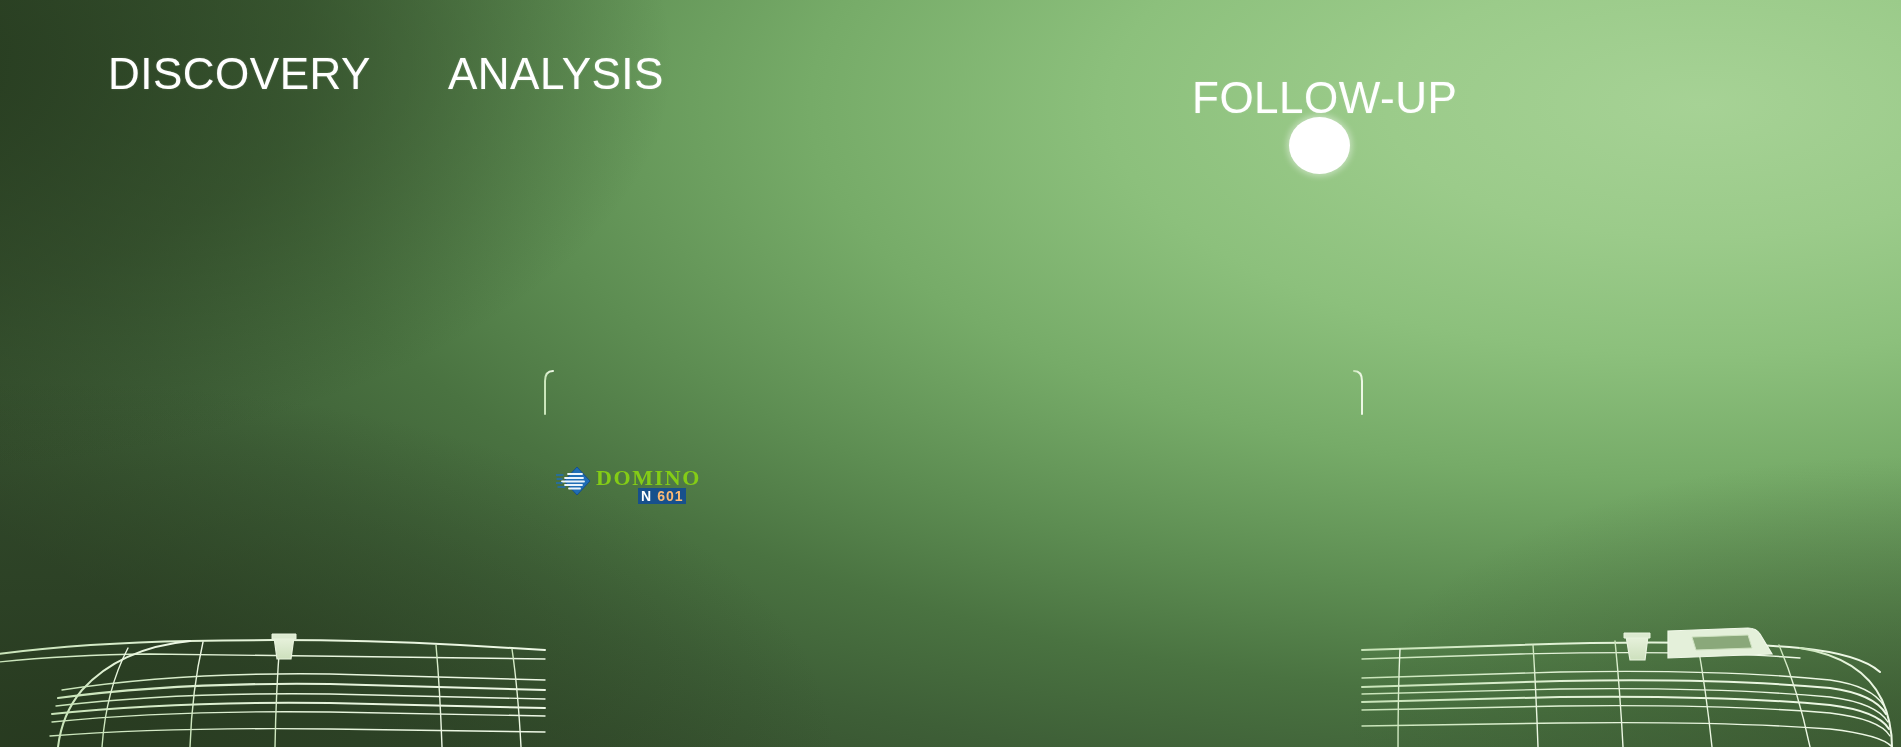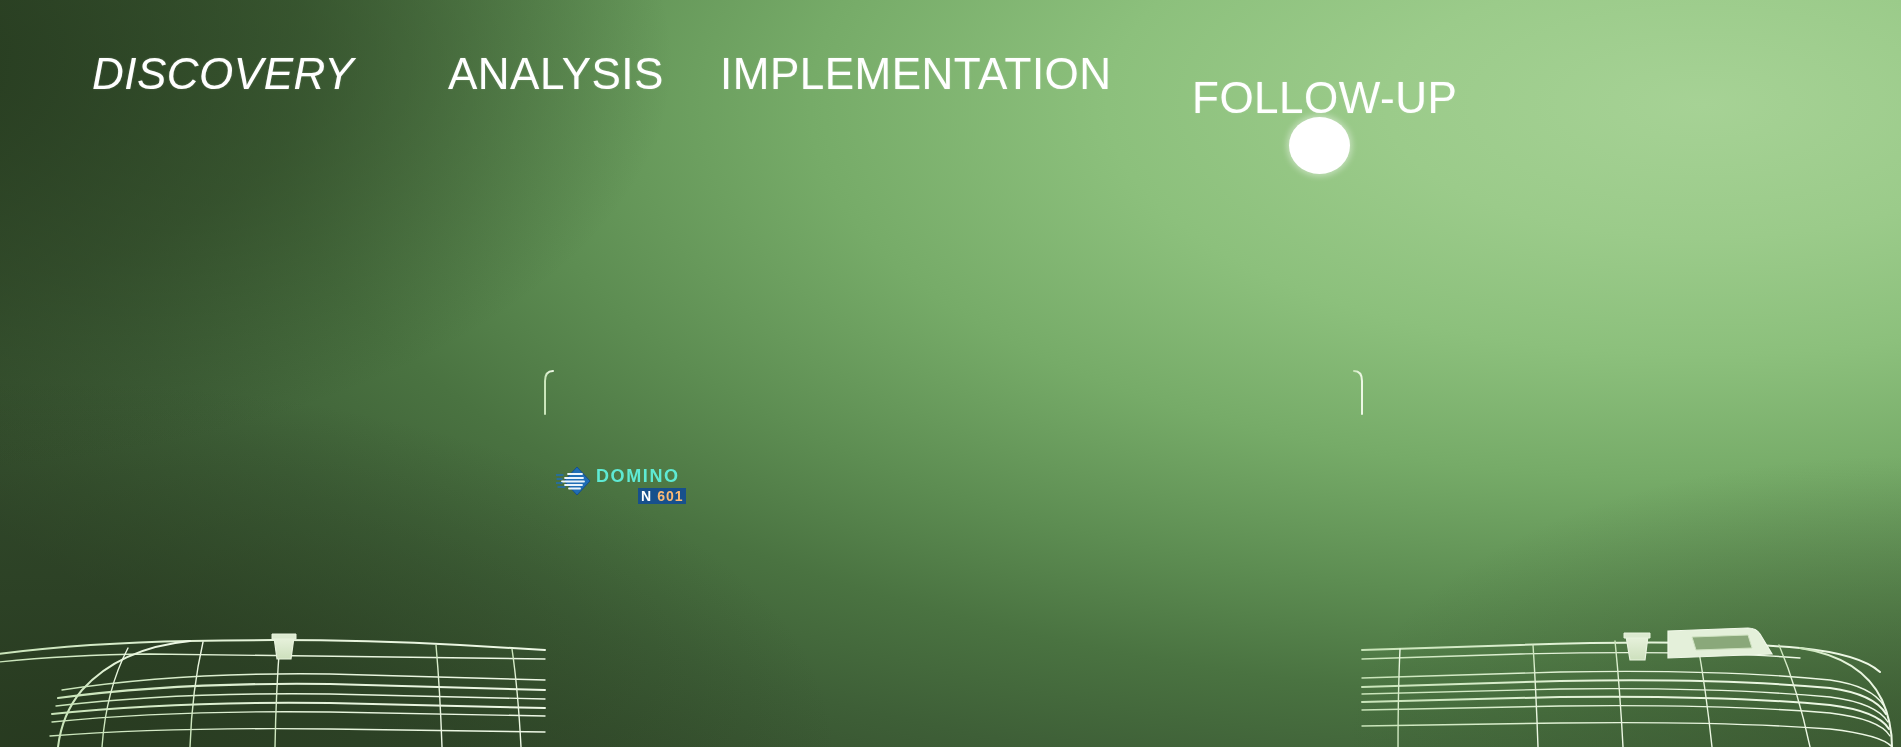--- a/index.html
+++ b/index.html
@@ -55,21 +55,21 @@
     position: absolute;
     top: 52px;
     color: #ffffff;
     font-size: 44px;
     font-weight: 400;
     letter-spacing: 0.5px;
     white-space: nowrap;
     line-height: 1;
     text-shadow: 0 0 2px rgba(255,255,255,.25);
   }
-  #nav-0 { left: 92px; font-style: italic; }
+  #nav-0 { left: 108px; }
   #nav-1 { left: 448px; }
   #nav-2 { left: 720px; }
   #nav-3 { left: 1192px; margin-top: 24px; }
 
   .nav-dot {
     position: absolute;
     left: 1289px;
     top: 117px;
     width: 61px;
     height: 57px;
@@ -93,26 +93,26 @@
   }
   .logo-mark {
     position: absolute;
     left: 0; top: 2px;
     width: 36px; height: 32px;
   }
   .logo-word {
     position: absolute;
     left: 40px;
     top: 4px;
-    color: #5eead4;
-    font-size: 18px;
+    color: #84cc16;
+    font-size: 22px;
     font-weight: 700;
     letter-spacing: 1.6px;
     line-height: 1;
-    font-family: Liberation Sans, sans-serif;
+    font-family: Liberation Serif, serif;
   }
   .logo-model {
     position: absolute;
     left: 82px;
     top: 25px;
     display: flex;
     align-items: stretch;
     height: 16px;
   }
   .logo-model-n {
@@ -281,18 +281,17 @@
     <div class="logo-word">DOMINO</div>
     <div class="logo-model">
       <span class="logo-model-n">N</span>
       <span class="logo-model-num">601</span>
     </div>
   </div>
 
   <div class="nav">
     <div class="nav-item" id="nav-0">DISCOVERY</div>
     <div class="nav-item" id="nav-1">ANALYSIS</div>
-    <div class="nav-item" id="nav-2">IMPLEMENTATION</div>
     <div class="nav-item" id="nav-3">FOLLOW-UP</div>
     <div class="nav-dot"></div>
   </div>
 
 </div>
 
 </body></html>

